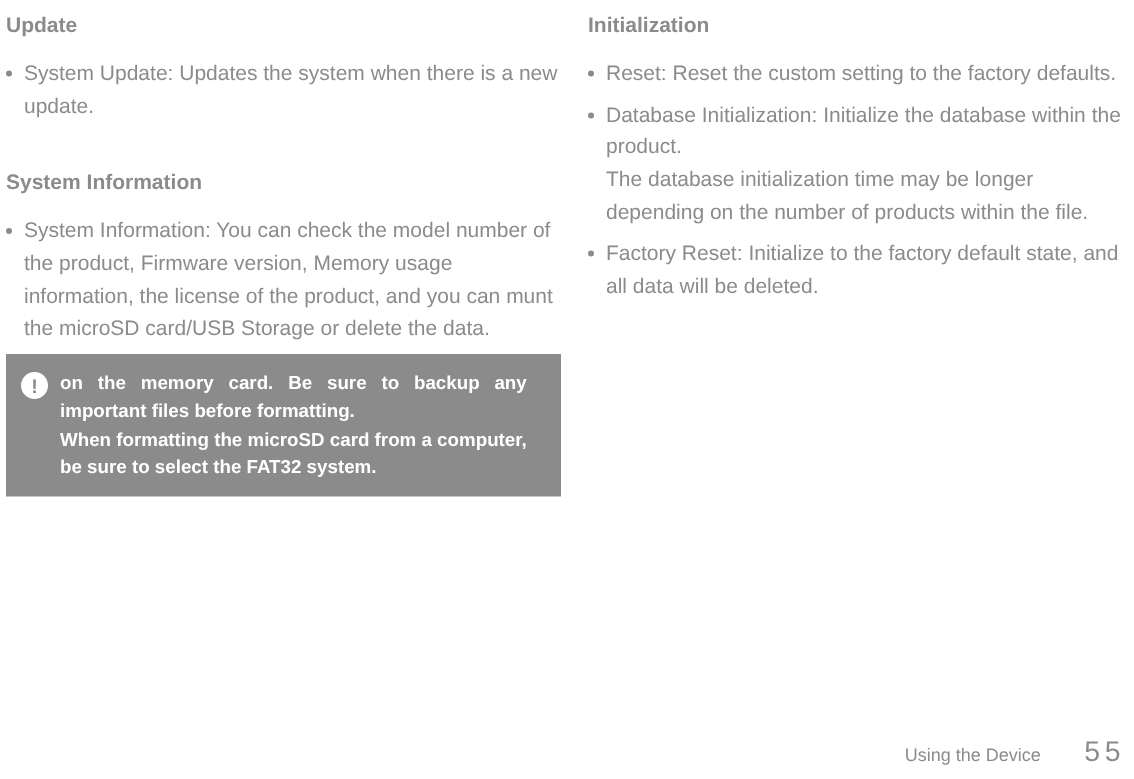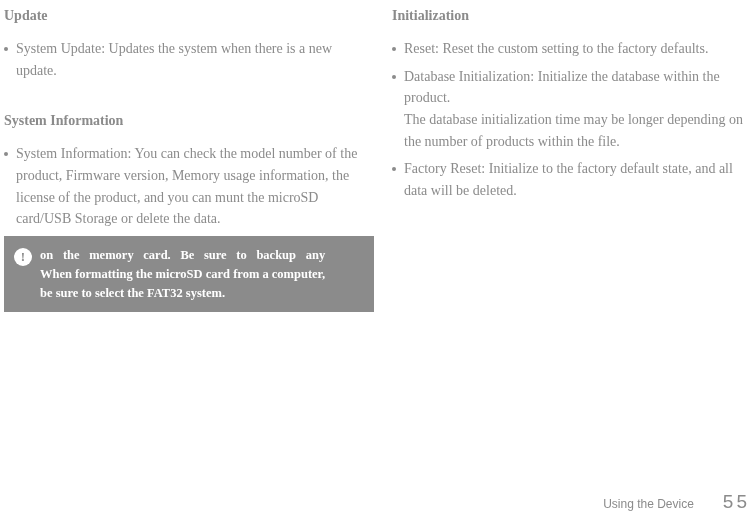--- a/index.html
+++ b/index.html
@@ -14,21 +14,20 @@
       background: #ffffff;
       position: relative;
       padding: 8px 0 0 4px;
     }
     .content {
       display: flex;
       gap: 18px;
     }
     .col {
       flex: 1;
-      font-family: Liberation Serif, serif;
     }
     .col-left {
       width: 370px;
       flex: none;
     }
     .col-right {
       flex: 1;
     }
     .section-title {
       font-weight: bold;
@@ -127,20 +126,21 @@
     <div class="section-title">System Information</div>
     <div class="bullet-item">
       <div class="bullet-dot"></div>
       <div class="bullet-text">System Information: You can check the model number of the product, Firmware version, Memory usage information, the license of the product, and you can munt the microSD card/USB Storage or delete the data.</div>
     </div>
 
     <div class="warning-box">
       <div class="warning-icon">!</div>
       <div class="warning-text">
         <div class="warning-line1">on the memory card. Be sure to backup any</div>
+        <div>important files before formatting.</div>
         <div class="warning-line-normal">When formatting the microSD card from a computer,</div>
         <div>be sure to select the FAT32 system.</div>
       </div>
     </div>
   </div>
 
   <div class="col col-right">
     <div class="section-title">Initialization</div>
 
     <div class="bullet-item">

